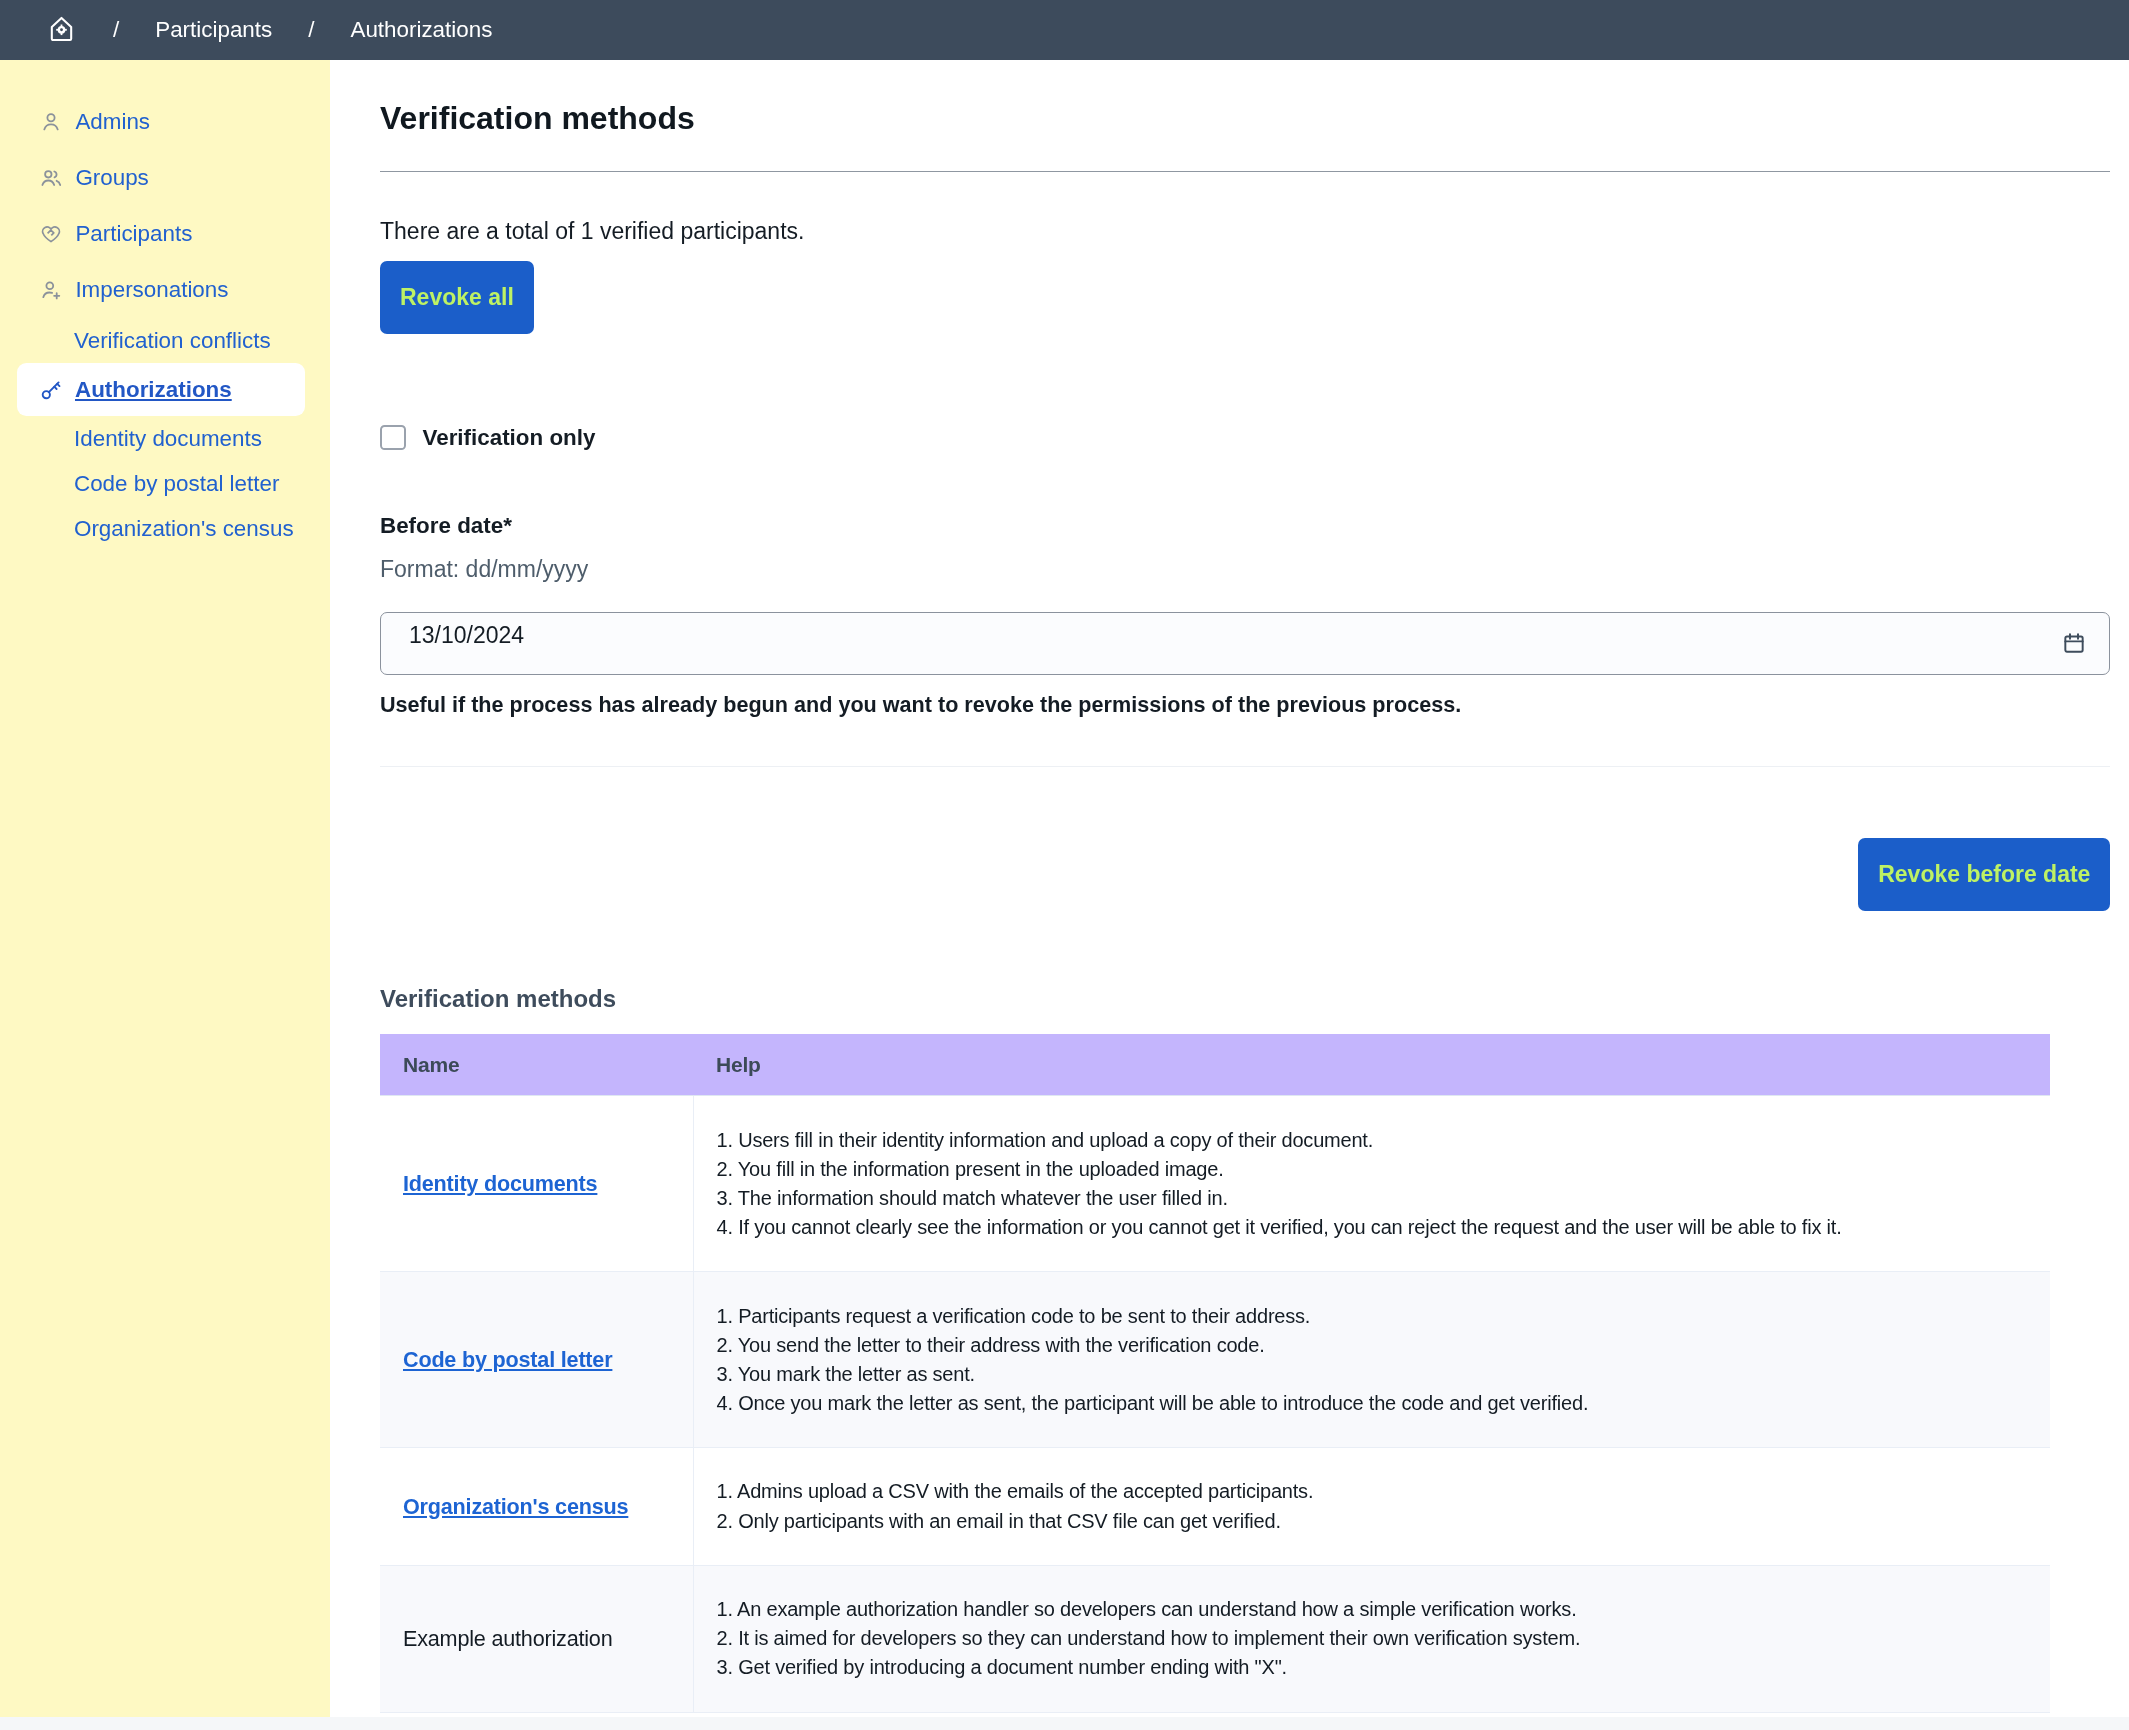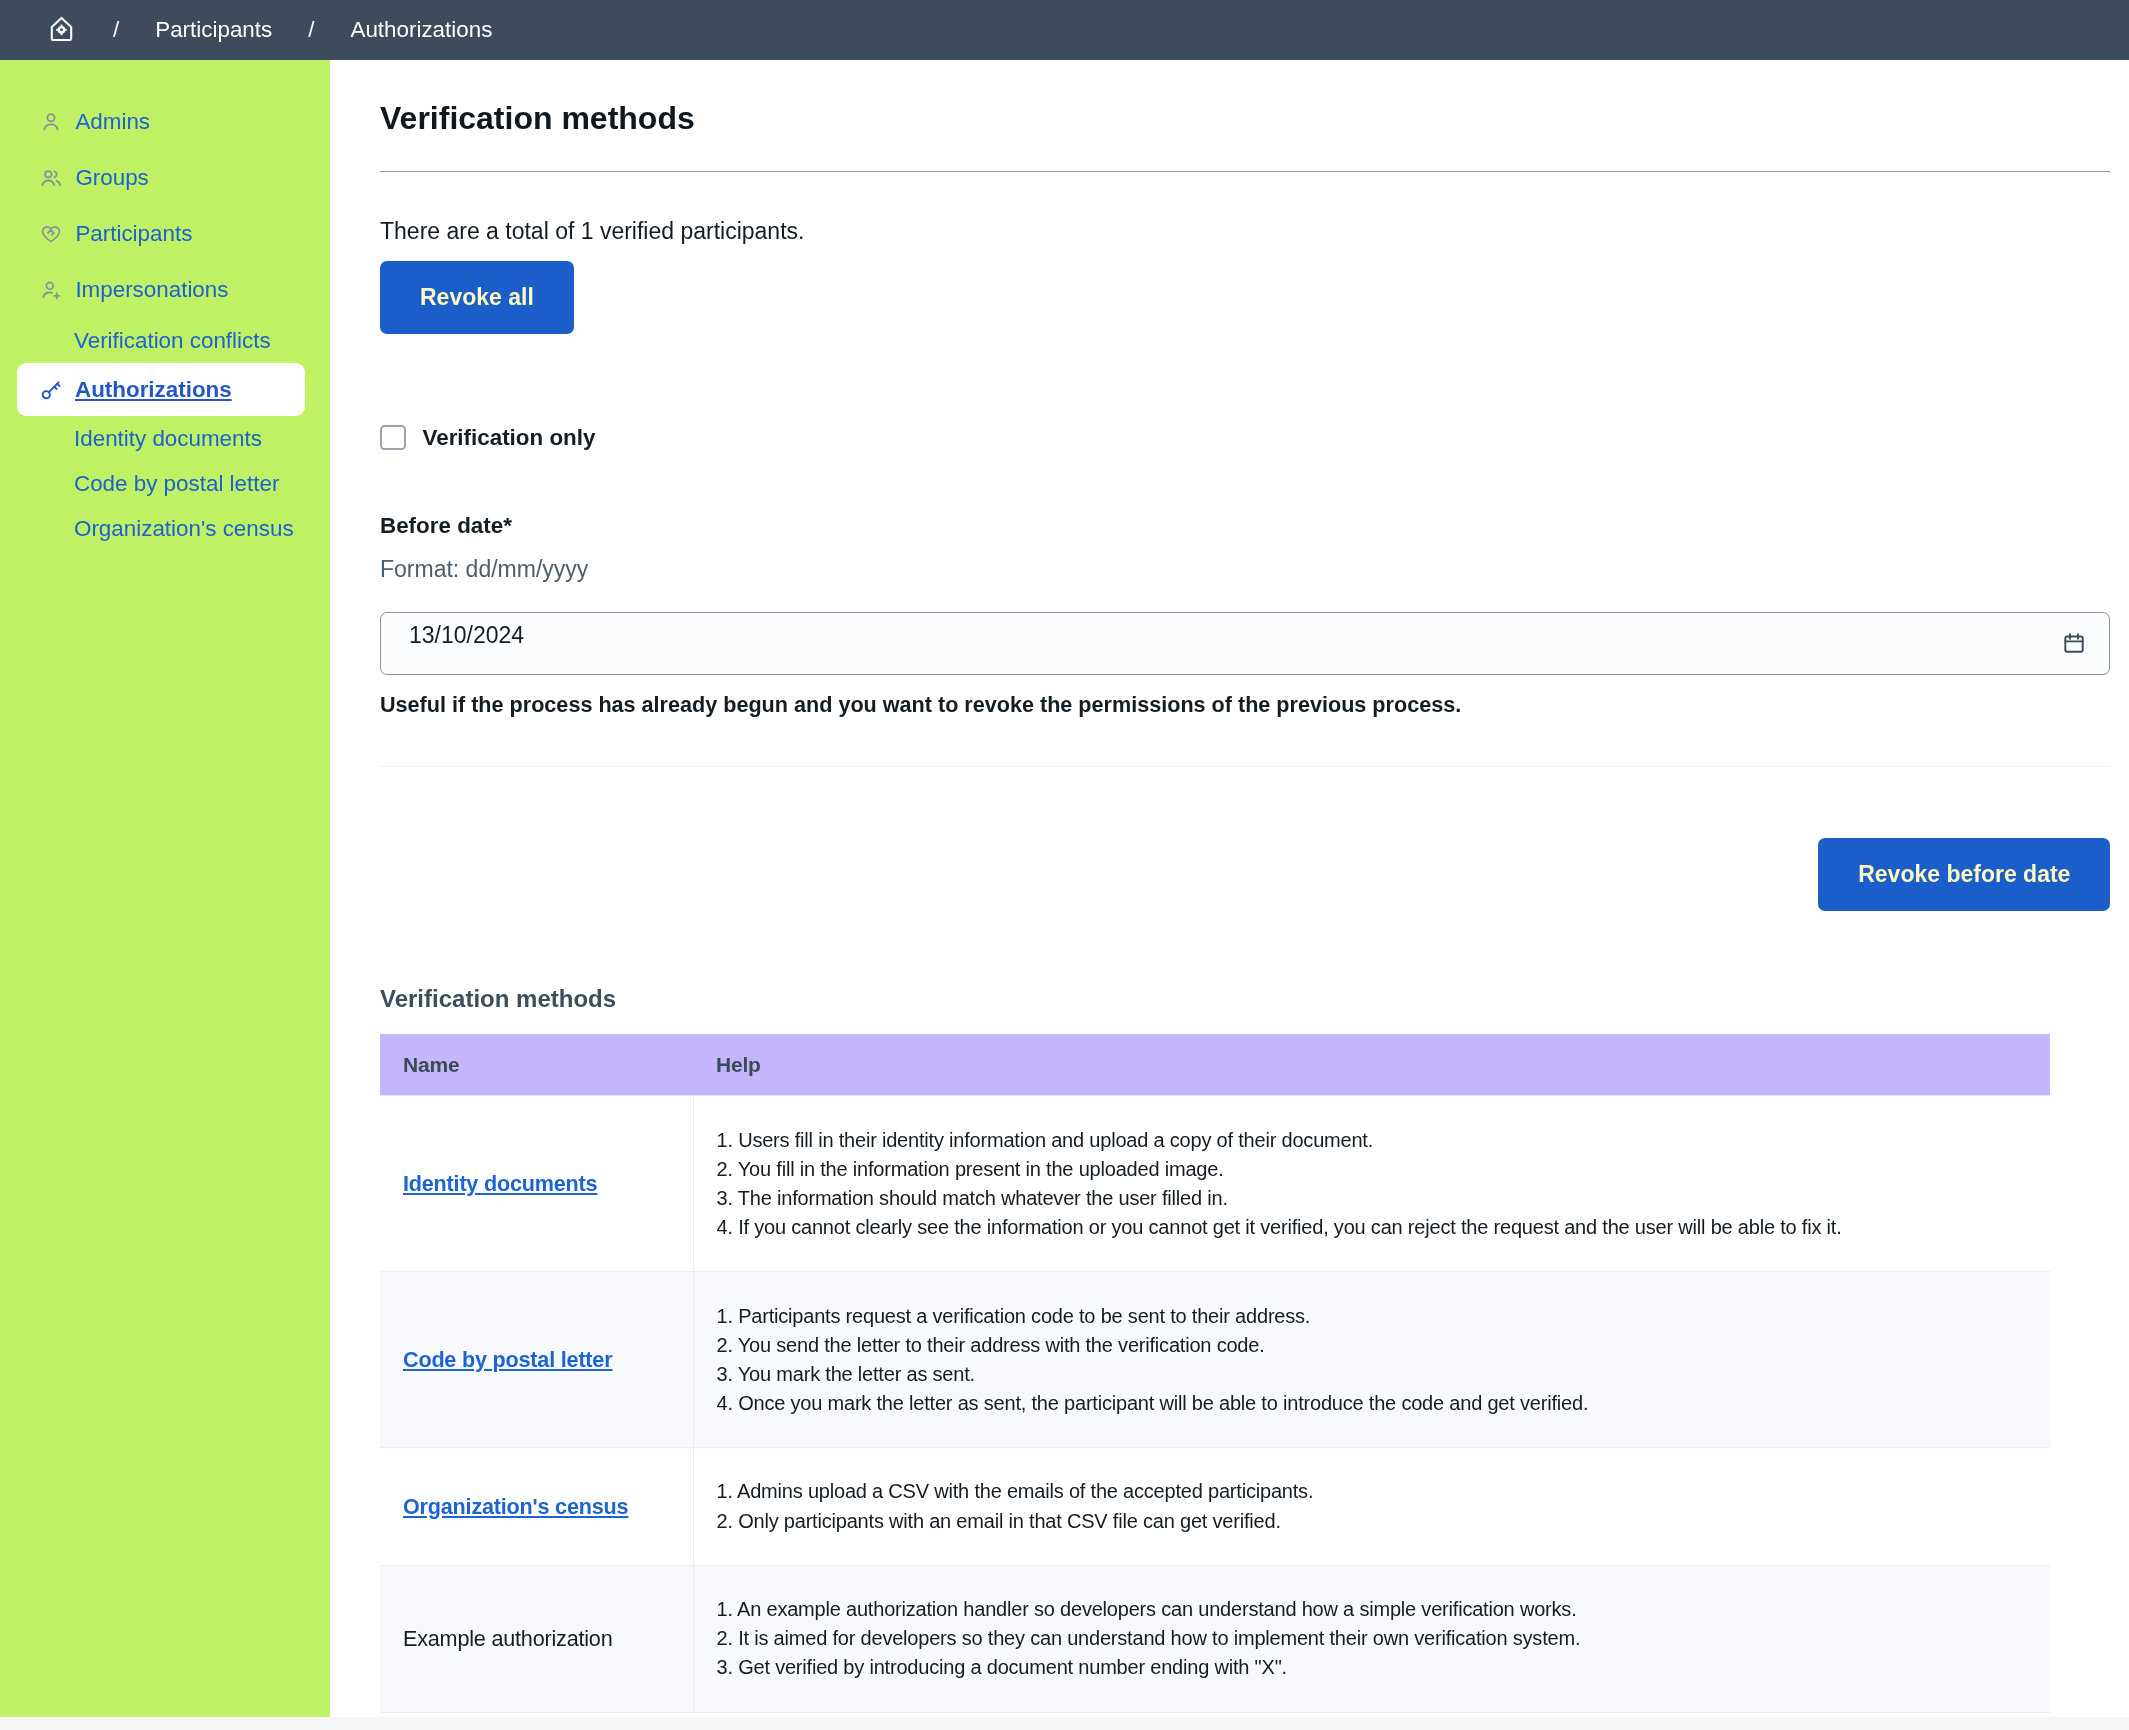--- a/index.html
+++ b/index.html
@@ -15,21 +15,21 @@
     padding: 0 46px; gap: 36px;
   }
   .topbar .crumb { color: #ffffff; font-size: 22.4px; text-decoration: none; font-weight: 400; }
   .topbar .sep { color: #ffffff; font-size: 22.4px; }
   .home-link { display: flex; align-items: center; }
   .home-link svg { width: 31px; height: 31px; }
 
   
   .layout { display: flex; height: 1657px; }
   .sidebar {
-    width: 330px; background: #bef264; flex: 0 0 330px;
+    width: 330px; background: #fef9c3; flex: 0 0 330px;
     padding-top: 34px; font-size: 22.4px; text-align: right;
   }
   .content {
     flex: 1; background: #ffffff; padding: 37px 18.6px 0 50px; min-width: 0;
   }
 
   
   .side-item {
     display: flex; align-items: center; gap: 12.4px;
     height: 56px; padding-left: 39px; cursor: pointer;
@@ -44,23 +44,23 @@
   }
   .side-item.active .nav-icon { color: #2257c5; }
   .side-item.active .lbl { color: #2257c5; font-weight: 700; text-decoration: underline; }
 
   
   h1.page-title { font-size: 32px; font-weight: 700; color: #10181f; margin: 3.1px 0 34px; }
   .title-rule { border: none; border-top: 1.5px solid #8f97a1; margin: 0 0 46px; }
   h2.section-title { font-size: 24px; font-weight: 700; color: #3e4c5c; margin: 0 0 21.6px; }
   .summary { font-size: 23px; color: #141c24; margin: 0 0 15.5px; }
   .btn {
-    background: #1b5ec9; color: #fef9c3; border: none; border-radius: 7px;
+    background: #1b5ec9; color: #bef264; border: none; border-radius: 7px;
     font-family: "Liberation Sans", sans-serif; font-size: 23px; font-weight: 700;
-    padding: 23px 40px; cursor: pointer;
+    padding: 23px 20px; cursor: pointer;
   }
   .btn-revoke-all { margin-bottom: 91px; }
   .check-row { display: flex; align-items: center; gap: 17px; margin-bottom: 62px; cursor: pointer; }
   .checkbox {
     width: 25.5px; height: 25.5px; border: 2.3px solid #9aa2ad; border-radius: 4.6px; background: #ffffff;
   }
   .check-label { font-size: 22.4px; font-weight: 700; }
   .field-label { font-size: 22.4px; font-weight: 700; margin-bottom: 17px; }
   .field-hint { font-size: 23px; color: #4e5d6b; margin-bottom: 29px; }
   .date-wrap { position: relative; margin-bottom: 17px; }

